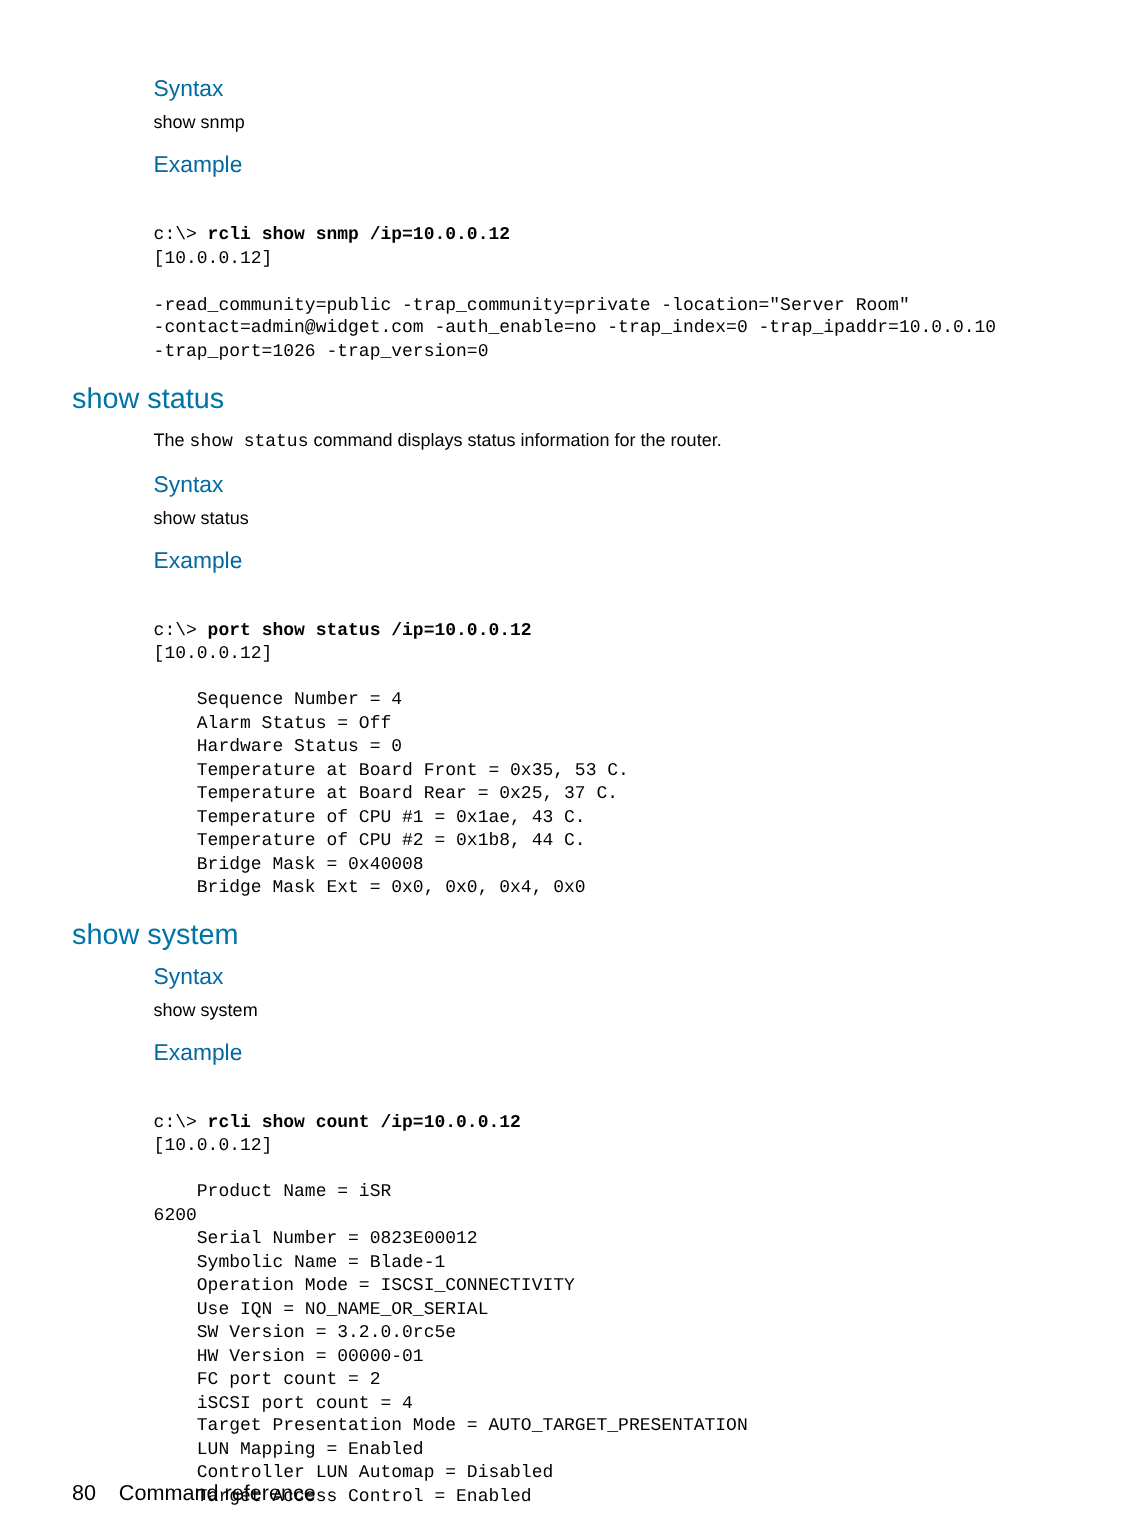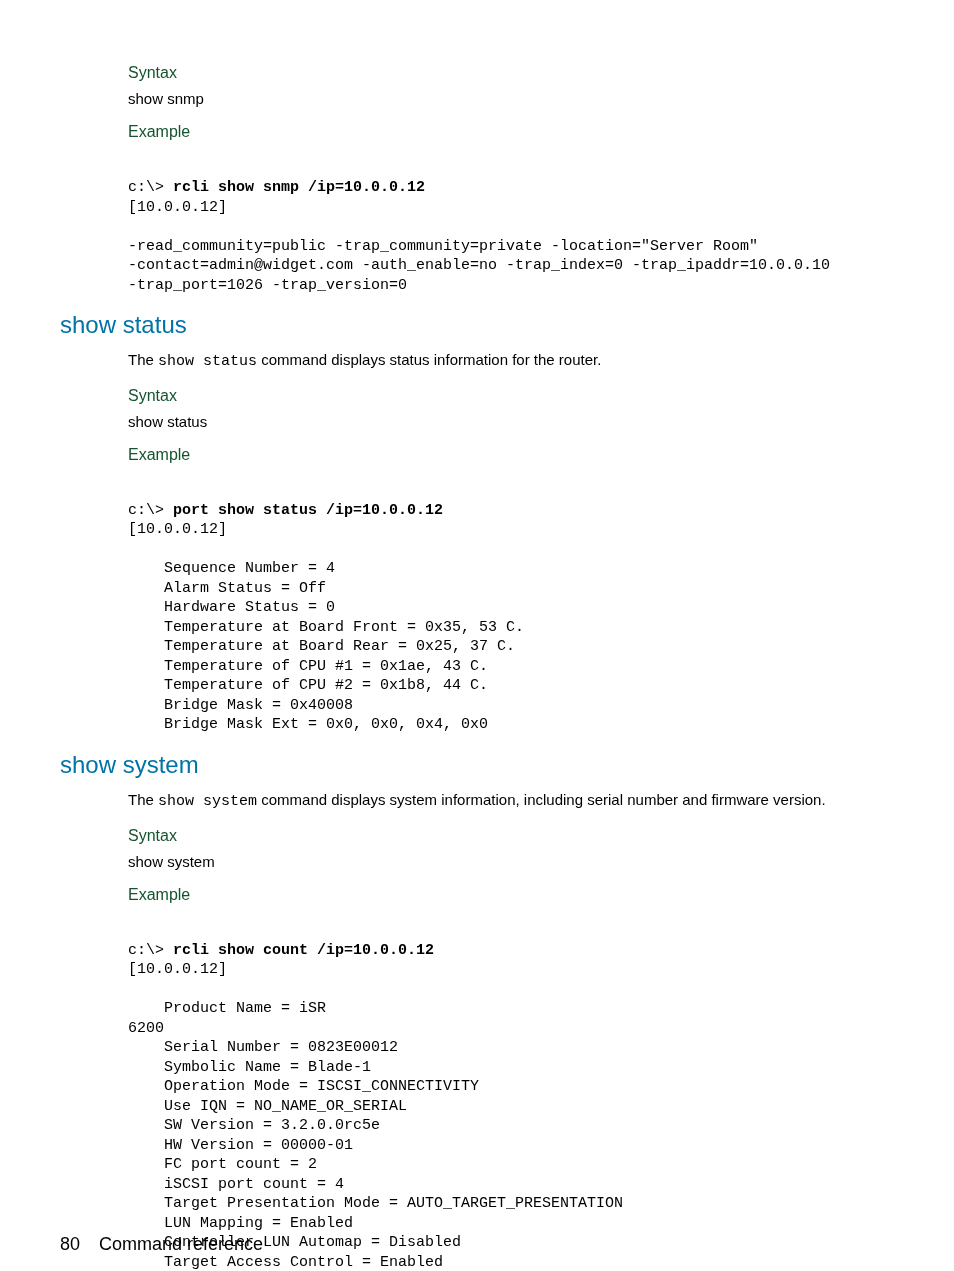--- a/index.html
+++ b/index.html
@@ -17,23 +17,23 @@
       font-size: 24px;
       font-weight: 300;
       color: #0073a8;
       margin: 16px 0 10px 0;
       font-family: Arial, sans-serif;
     }
     .h2-top {
       margin-left: -68px;
     }
     .h3 {
-      font-size: 16px;
+      font-size: 19px;
       font-weight: 300;
-      color: #14532d;
+      color: #0369a1;
       margin: 4px 0 8px 0;
     }
     .body-text {
       font-size: 15px;
       line-height: 1.45;
       margin: 4px 0 14px 0;
     }
     .inline-mono {
       font-family: 'Courier New', Courier, monospace;
     }
@@ -91,23 +91,20 @@
     Alarm Status = Off
     Hardware Status = 0
     Temperature at Board Front = 0x35, 53 C.
     Temperature at Board Rear = 0x25, 37 C.
     Temperature of CPU #1 = 0x1ae, 43 C.
     Temperature of CPU #2 = 0x1b8, 44 C.
     Bridge Mask = 0x40008
     Bridge Mask Ext = 0x0, 0x0, 0x4, 0x0</span></pre>
 
   <div class="h2 h2-top">show system</div>
-  <p class="body-text">
-    <span>The </span><span class="inline-mono">show system</span><span> command displays system information, including serial number and firmware version.</span>
-  </p>
 
   <div class="h3">Syntax</div>
   <div class="syntax-line">show system</div>
 
   <div class="h3">Example</div>
   <pre class="example-block"><span>c:\&gt; </span><b>rcli show count /ip=10.0.0.12</b>
 <span>[10.0.0.12]
 
     Product Name = iSR
 6200

